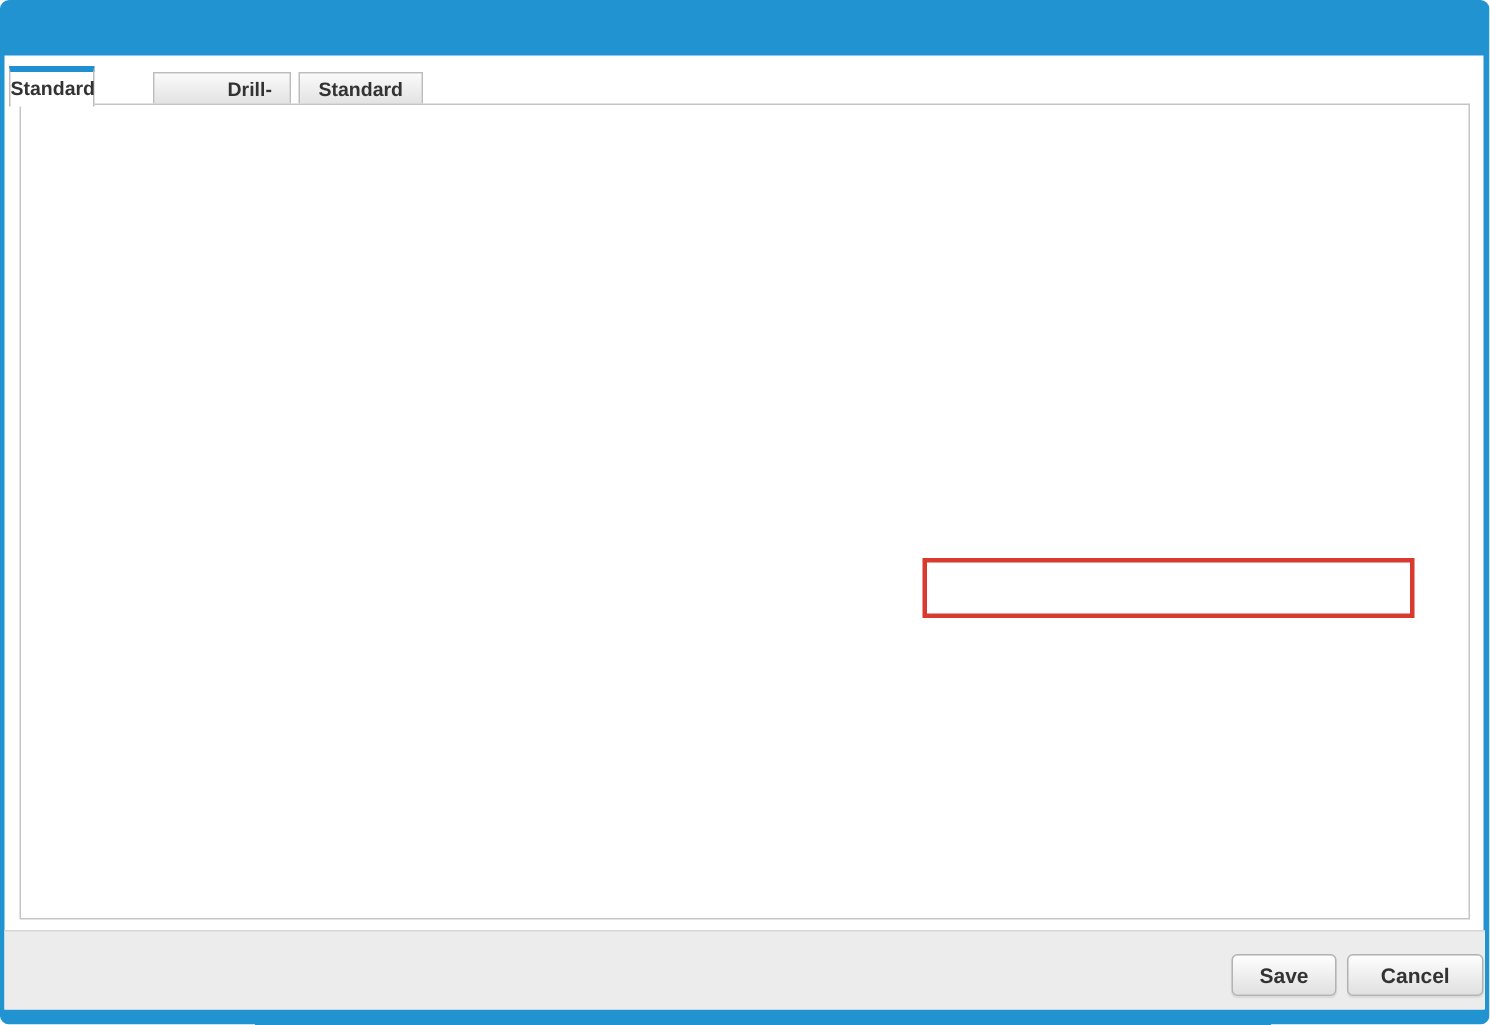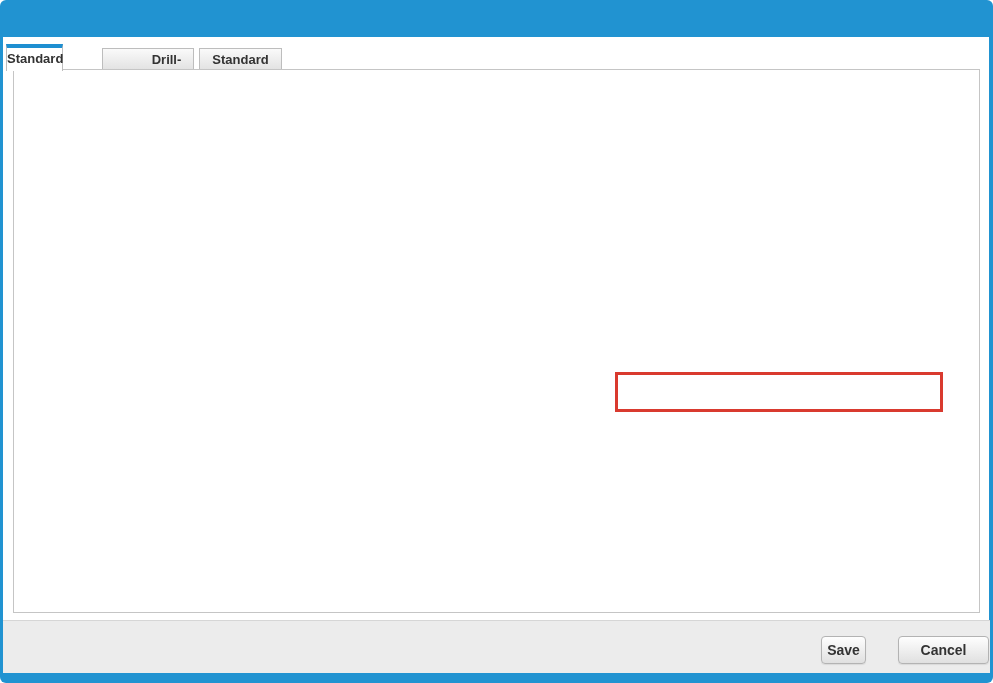--- a/index.html
+++ b/index.html
@@ -228,17 +228,17 @@
     <div class="sb-track"></div>
     <svg class="sb-arrow" style="top:98px;" viewBox="0 0 14 14">
       <polyline points="2.5,9 7,4 11.5,9" fill="none" stroke="#4a4a4a" stroke-width="2.6"></polyline>
     </svg>
     <div class="sb-thumb"></div>
     <svg class="sb-arrow" style="top:561px;" viewBox="0 0 14 14">
       <polyline points="2.5,5 7,10 11.5,5" fill="none" stroke="#4a4a4a" stroke-width="2.6"></polyline>
     </svg>
 
     <div class="footer"></div>
-    <div class="btn big" style="left:821px; top:636px; width:45px; height:28px; line-height:26px;">Save</div>
+    <div class="btn big" style="left:821px; top:636px; width:70px; height:28px; line-height:26px;">Save</div>
     <div class="btn big" style="left:898px; top:636px; width:91px; height:28px; line-height:26px;">Cancel</div>
 
   </div>
 </div>
 
 </body></html>

